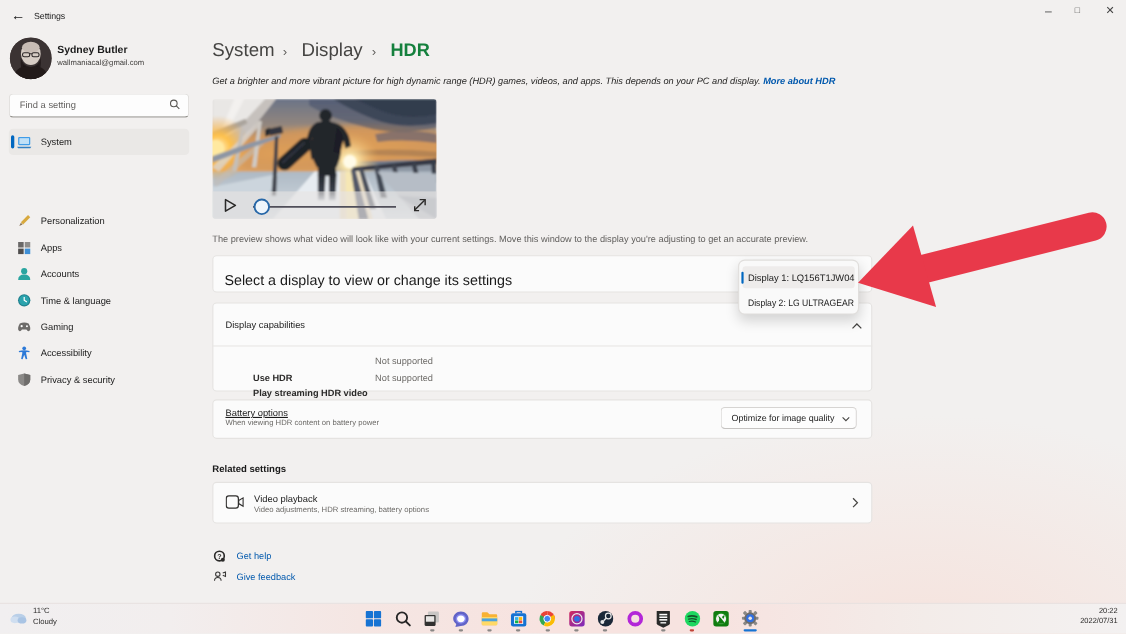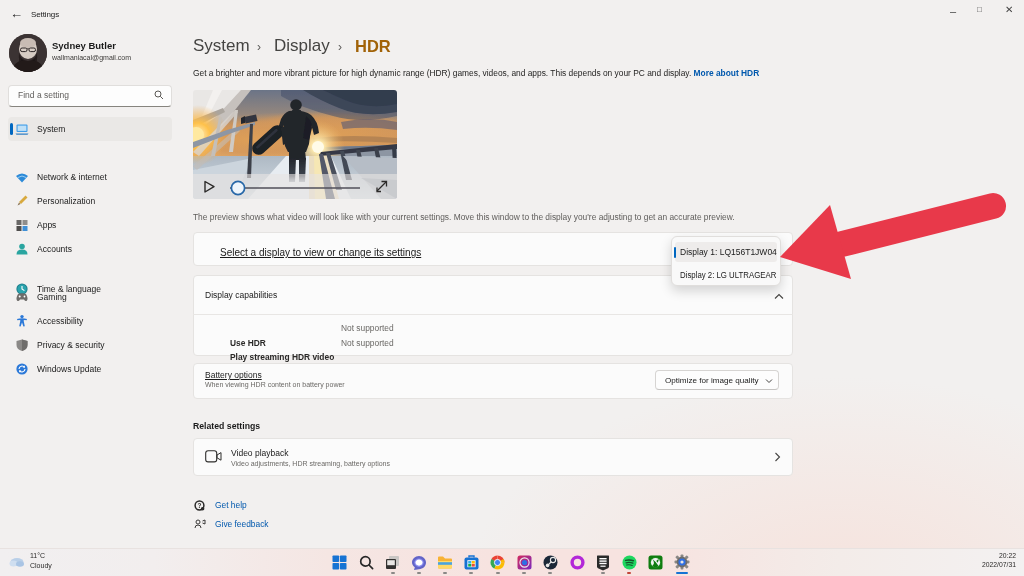--- a/index.html
+++ b/index.html
@@ -49,27 +49,20 @@
 <div id="nav" class="abs" style="left:0;top:117px;width:190px;height:264px;">
   <div class="navitem" style="top:0;background:#eae8e6;border-radius:4px;">
     <div style="position:absolute;left:2px;top:6px;width:3px;height:12px;background:#0067c0;border-radius:2px;"></div>
     <svg class="navicon" viewBox="0 0 14 14">
         <rect x="1.5" y="2.5" width="11" height="7.5" rx="1" fill="#3f9ce8"></rect>
         <rect x="2.6" y="3.6" width="8.8" height="5.3" fill="#bfe0f7"></rect>
         <path d="M0.5 11.5 L13.5 11.5 L12.5 12.8 L1.5 12.8 Z" fill="#2f7fc4"></path>
       </svg>
     <div class="navlabel">System</div>
   </div>
-  <div class="navitem" style="top:48px;">
-    <svg class="navicon" viewBox="0 0 14 14">
-        <path d="M1 6 Q7 1 13 6 L7 12.5 Z" fill="#2c8ad8"></path>
-        <path d="M3 7.5 Q7 4.5 11 7.5" fill="none" stroke="#9fd0f2" stroke-width="1"></path>
-      </svg>
-    <div class="navlabel">Network &amp; internet</div>
-  </div>
   <div class="navitem" style="top:72px;">
     <svg class="navicon" viewBox="0 0 14 14">
         <path d="M10.5 1.5 L12.5 3.5 L6 10 L4 8 Z" fill="#d8a93e"></path>
         <path d="M4 8.5 L5.5 10 L2.5 11.5 Z" fill="#8a7355"></path>
       </svg>
     <div class="navlabel">Personalization</div>
   </div>
   <div class="navitem" style="top:120px;">
     <svg class="navicon" viewBox="0 0 14 14">
         <circle cx="7" cy="4.5" r="2.8" fill="#2aa5a0"></circle>
@@ -79,21 +72,21 @@
   </div>
   <div class="navitem" style="top:96px;">
     <svg class="navicon" viewBox="0 0 14 14">
         <rect x="1.5" y="2" width="5" height="5" fill="#6a6867"></rect>
         <rect x="7.5" y="2" width="5" height="5" fill="#8f8d8b"></rect>
         <rect x="1.5" y="8" width="5" height="5" fill="#4f4d4c"></rect>
         <rect x="7.5" y="8" width="5" height="5" fill="#3f8fd6"></rect>
       </svg>
     <div class="navlabel">Apps</div>
   </div>
-  <div class="navitem" style="top:144px;margin-top:16px;">
+  <div class="navitem" style="top:144px;">
     <svg class="navicon" viewBox="0 0 14 14">
         <circle cx="7" cy="7" r="5.6" fill="#1f7f8c"></circle>
         <circle cx="7" cy="7" r="4.6" fill="#2aa3ad"></circle>
         <path d="M7 4 L7 7 L9.4 8.6" fill="none" stroke="#fff" stroke-width="1.1"></path>
       </svg>
     <div class="navlabel">Time &amp; language</div>
   </div>
   <div class="navitem" style="top:192px;">
     <svg class="navicon" viewBox="0 0 14 14">
         <circle cx="7" cy="2.6" r="1.7" fill="#2c79d8"></circle>
@@ -108,39 +101,30 @@
         <circle cx="9.5" cy="6.5" r="0.9" fill="#fff"></circle>
       </svg>
     <div class="navlabel">Gaming</div>
   </div>
   <div class="navitem" style="top:216px;">
     <svg class="navicon" viewBox="0 0 14 14">
         <path d="M7 1.5 L12.5 3 L12.5 7 Q12.5 11.5 7 13 Q1.5 11.5 1.5 7 L1.5 3 Z" fill="#8b8987"></path>
         <path d="M7 1.5 L12.5 3 L12.5 7 Q12.5 11.5 7 13 Z" fill="#6f6d6b"></path>
       </svg>
     <div class="navlabel">Privacy &amp; security</div>
-  </div>
-  <div class="navitem" style="top:240px;">
-    <svg class="navicon" viewBox="0 0 14 14">
-        <circle cx="7" cy="7" r="5.6" fill="#2c79d8"></circle>
-        <path d="M4 7 A3 3 0 0 1 9.5 5.4 M10 7 A3 3 0 0 1 4.5 8.6" fill="none" stroke="#fff" stroke-width="1.1"></path>
-        <path d="M9.8 3.4 L9.8 5.8 L7.6 5.2 Z" fill="#fff"></path>
-        <path d="M4.2 10.6 L4.2 8.2 L6.4 8.8 Z" fill="#fff"></path>
-      </svg>
-    <div class="navlabel">Windows Update</div>
   </div>
 </div>
 
 <div class="abs" style="left:193px;top:36px;font-size:17px;color:#454442;">System</div>
 <div class="abs" style="left:257px;top:40px;font-size:12px;color:#5c5b59;">›</div>
 <div class="abs" style="left:274px;top:36px;font-size:17px;color:#454442;">Display</div>
 <div class="abs" style="left:338px;top:40px;font-size:12px;color:#5c5b59;">›</div>
-<div class="abs" style="left:355px;top:36.5px;font-size:16.5px;font-weight:bold;color:#a16207;">HDR</div>
-
-<div class="abs" style="left:193px;top:68px;font-size:8.4px;color:#252423;">Get a brighter and more vibrant picture for high dynamic range (HDR) games, videos, and apps. This depends on your PC and display. <b style="color:#0058ad;">More about HDR</b></div>
+<div class="abs" style="left:355px;top:36.5px;font-size:16.5px;font-weight:bold;color:#15803d;">HDR</div>
+
+<div class="abs" style="left:193px;top:68px;font-size:8.4px;color:#252423;font-style:italic;">Get a brighter and more vibrant picture for high dynamic range (HDR) games, videos, and apps. This depends on your PC and display. <b style="color:#0058ad;">More about HDR</b></div>
 
 <div class="abs" style="left:193px;top:90px;width:204px;height:109px;border-radius:3px;overflow:hidden;">
 <svg width="204" height="109" viewBox="0 0 204 109">
   <defs>
     <linearGradient id="sky" x1="0" y1="0" x2="0" y2="1">
       <stop offset="0" stop-color="#6b7487"></stop>
           <stop offset="0.4" stop-color="#99897c"></stop>
           <stop offset="0.72" stop-color="#cf955c"></stop>
           <stop offset="1" stop-color="#e2a968"></stop>
     </linearGradient>
@@ -247,21 +231,21 @@
     <path d="M184 101 L193 92"></path>
     <path d="M188.5 91.5 L193.5 91.5 L193.5 96.5"></path>
     <path d="M184 97.5 L184 101.5 L188 101.5"></path>
   </g>
 </svg>
 </div>
 
 <div class="abs" style="left:193px;top:212px;font-size:8.4px;color:#5f5d5b;">The preview shows what video will look like with your current settings. Move this window to the display you're adjusting to get an accurate preview.</div>
 
 <div class="abs" style="left:193px;top:232px;width:600px;height:34px;background:#fbfbfb;border:1px solid #e5e3e1;border-radius:4px;"></div>
-<div class="abs" style="left:220px;top:247px;font-size:10px;color:#1a1a1a;text-decoration:underline;">Select a display to view or change its settings</div>
+<div class="abs" style="left:204px;top:247px;font-size:13px;color:#1a1a1a;">Select a display to view or change its settings</div>
 
 <div class="abs" style="left:193px;top:275px;width:600px;height:81px;background:#fbfbfb;border:1px solid #e5e3e1;border-radius:4px;"></div>
 <div class="abs" style="left:193px;top:314px;width:600px;height:0;border-top:1px solid #e8e6e4;"></div>
 <div class="abs" style="left:205px;top:290px;font-size:8.5px;color:#1a1a1a;">Display capabilities</div>
 <svg class="abs" style="left:774px;top:293px;" width="10" height="7" viewBox="0 0 10 7">
     <path d="M1 5.5 L5 1.5 L9 5.5" fill="none" stroke="#454442" stroke-width="1.1"></path>
   </svg>
 <div class="abs" style="left:230px;top:323px;font-size:8.4px;font-weight:bold;color:#2a2928;margin-top:29px;">Play streaming HDR video</div>
 <div class="abs" style="left:341px;top:323px;font-size:8.4px;color:#6b6966;">Not supported</div>
 <div class="abs" style="left:230px;top:338px;font-size:8.4px;font-weight:bold;color:#2a2928;">Use HDR</div>

